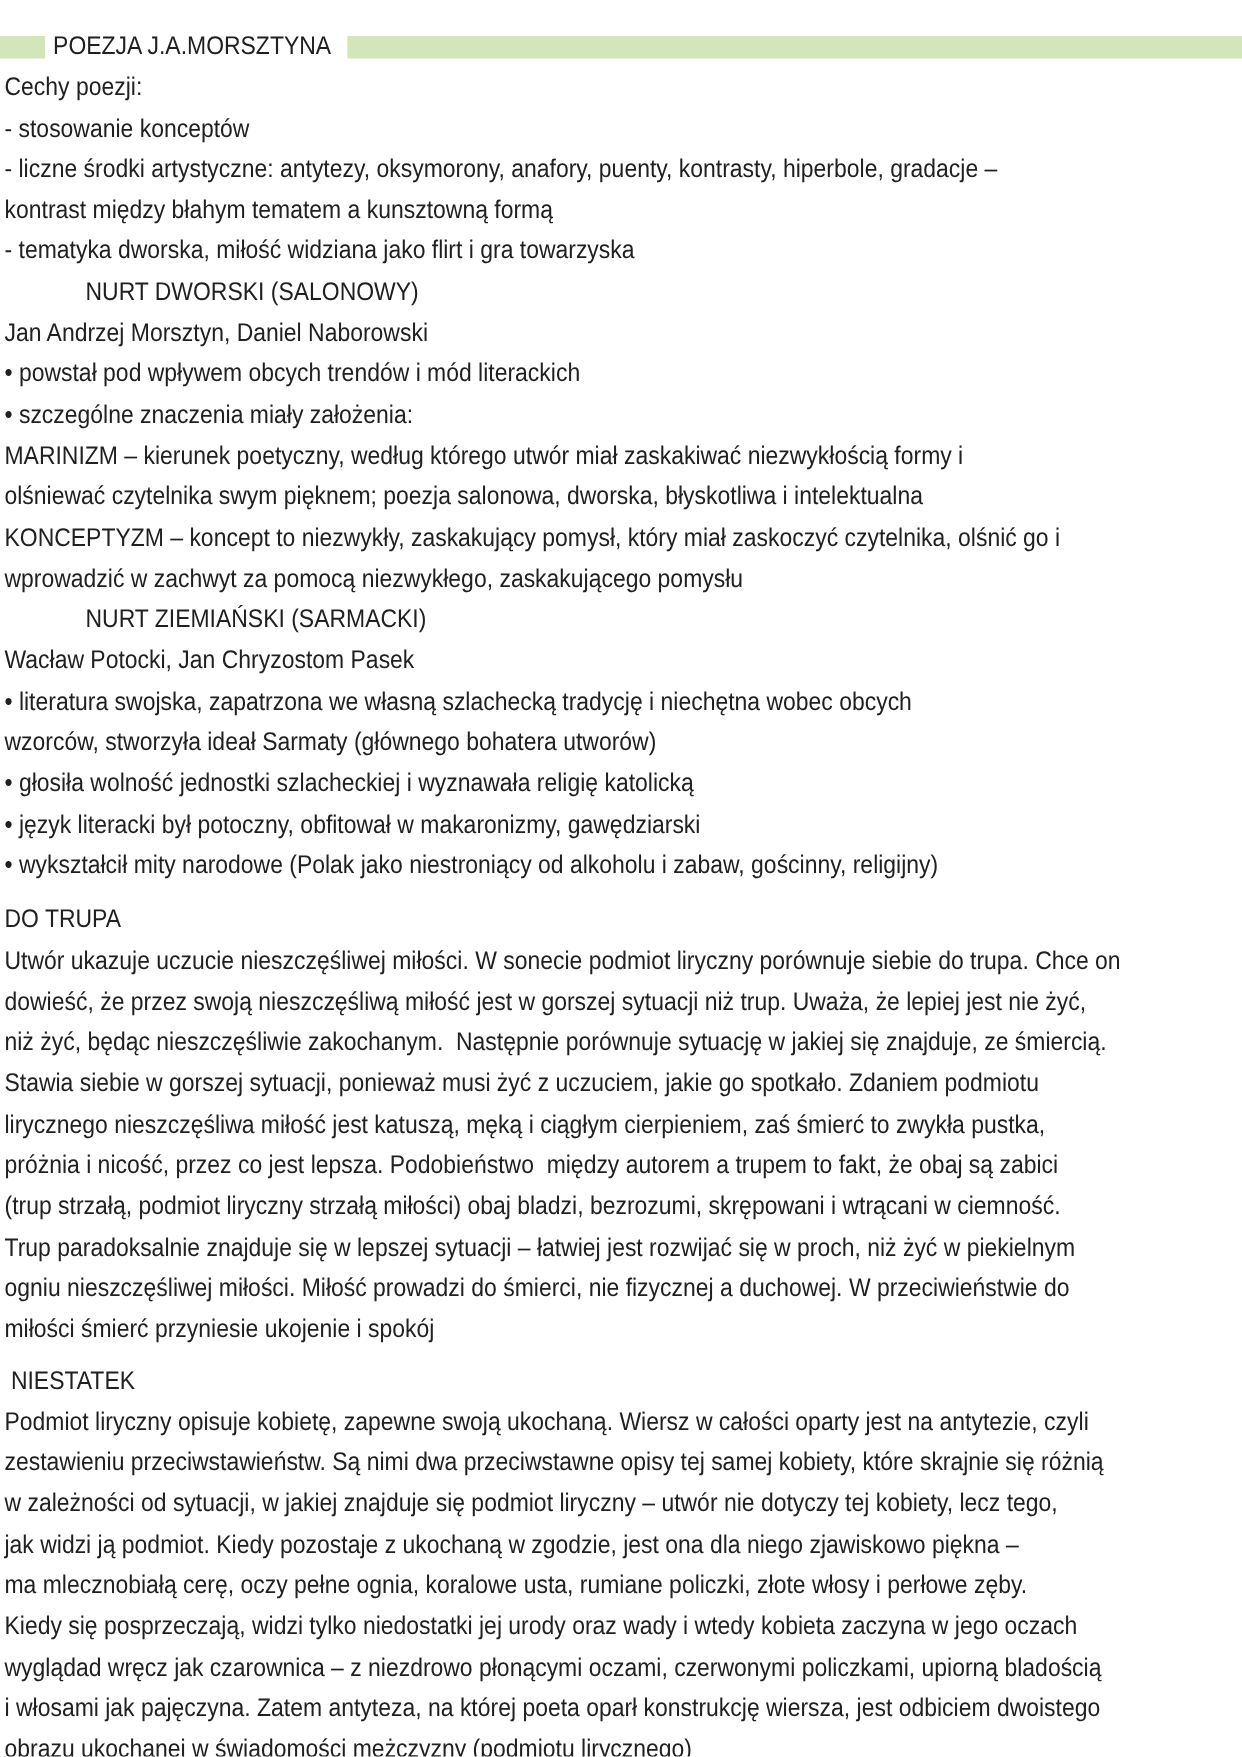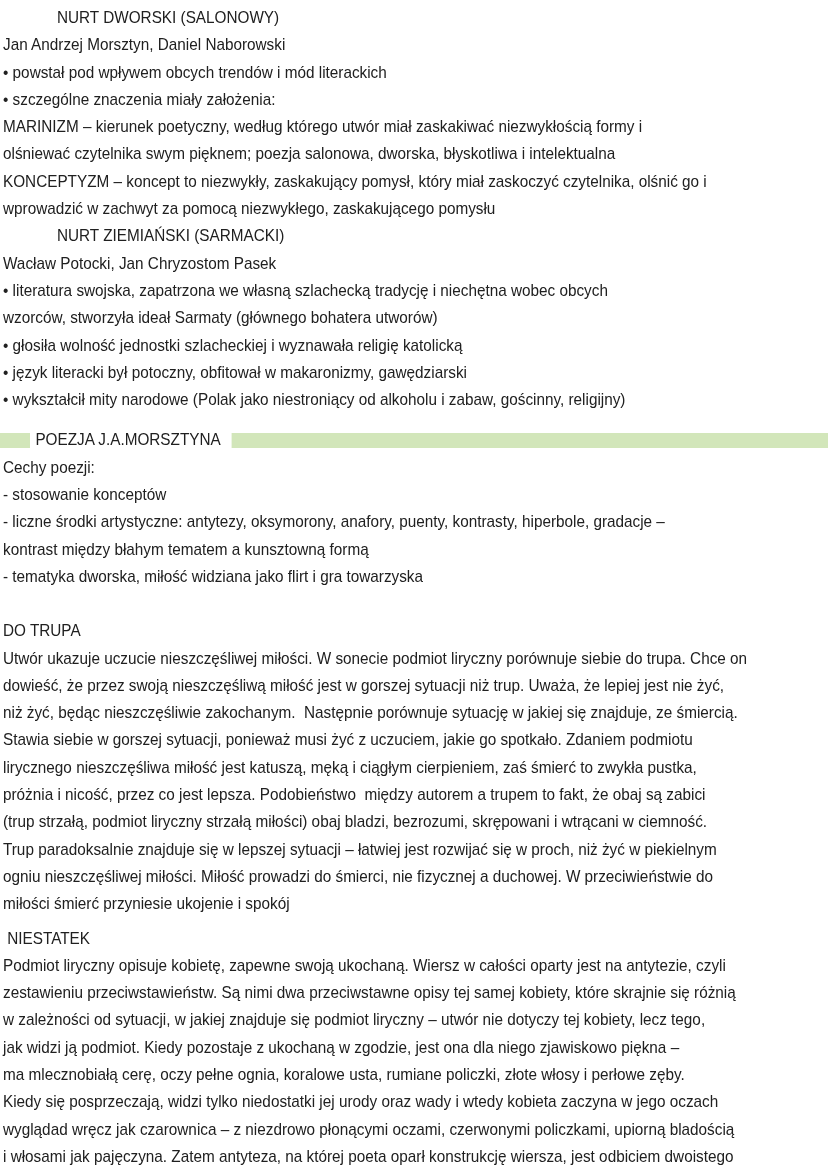--- a/index.html
+++ b/index.html
@@ -11,21 +11,21 @@
     width: 828px;
     height: 1171px;
     overflow: hidden;
     font-family: "Liberation Sans", sans-serif;
   }
   .doc {
     padding: 4px 0 0 3px;
   }
   .section { }
   .sec-poezja-morsztyna { margin-top: 13px; }
-  .sec-do-trupa { margin-top: 27px; }
+  .sec-do-trupa { margin-top: 9px; }
   .sec-niestatek { margin-top: 7px; }
 
   .line {
     font-size: 17px;
     line-height: 27.3px;
     color: var(--text-color, #202020);
     white-space: pre;
     transform: scaleX(0.9);
     transform-origin: 0 50%;
   }
@@ -55,44 +55,44 @@
     padding: 0 12px 0 6px;
     margin-left: 27px;
     transform: scaleX(0.9);
     transform-origin: 0 50%;
   }
 </style>
 </head>
 <body style="background: rgb(255, 255, 255);">
 
 <div class="doc" id="doc">
+    <div class="section sec-poezja-morsztyna">
+      <div class="highlight-line"><span class="highlight-band"></span><span class="highlight-text">POEZJA J.A.MORSZTYNA</span></div>
+      <div class="line">Cechy poezji:</div>
+      <div class="line">- stosowanie konceptów</div>
+      <div class="line">- liczne środki artystyczne: antytezy, oksymorony, anafory, puenty, kontrasty, hiperbole, gradacje –</div>
+      <div class="line">kontrast między błahym tematem a kunsztowną formą</div>
+      <div class="line">- tematyka dworska, miłość widziana jako flirt i gra towarzyska</div>
+    </div>
     <div class="section sec-nurt-dworski-i-ziemianski">
       <div class="line indent-heading">NURT DWORSKI (SALONOWY)</div>
       <div class="line">Jan Andrzej Morsztyn, Daniel Naborowski</div>
       <div class="line">• powstał pod wpływem obcych trendów i mód literackich</div>
       <div class="line">• szczególne znaczenia miały założenia:</div>
       <div class="line">MARINIZM – kierunek poetyczny, według którego utwór miał zaskakiwać niezwykłością formy i</div>
       <div class="line">olśniewać czytelnika swym pięknem; poezja salonowa, dworska, błyskotliwa i intelektualna</div>
       <div class="line">KONCEPTYZM – koncept to niezwykły, zaskakujący pomysł, który miał zaskoczyć czytelnika, olśnić go i</div>
       <div class="line">wprowadzić w zachwyt za pomocą niezwykłego, zaskakującego pomysłu</div>
       <div class="line indent-heading">NURT ZIEMIAŃSKI (SARMACKI)</div>
       <div class="line">Wacław Potocki, Jan Chryzostom Pasek</div>
       <div class="line">• literatura swojska, zapatrzona we własną szlachecką tradycję i niechętna wobec obcych</div>
       <div class="line">wzorców, stworzyła ideał Sarmaty (głównego bohatera utworów)</div>
       <div class="line">• głosiła wolność jednostki szlacheckiej i wyznawała religię katolicką</div>
       <div class="line">• język literacki był potoczny, obfitował w makaronizmy, gawędziarski</div>
       <div class="line">• wykształcił mity narodowe (Polak jako niestroniący od alkoholu i zabaw, gościnny, religijny)</div>
-    </div>
-    <div class="section sec-poezja-morsztyna">
-      <div class="highlight-line"><span class="highlight-band"></span><span class="highlight-text">POEZJA J.A.MORSZTYNA</span></div>
-      <div class="line">Cechy poezji:</div>
-      <div class="line">- stosowanie konceptów</div>
-      <div class="line">- liczne środki artystyczne: antytezy, oksymorony, anafory, puenty, kontrasty, hiperbole, gradacje –</div>
-      <div class="line">kontrast między błahym tematem a kunsztowną formą</div>
-      <div class="line">- tematyka dworska, miłość widziana jako flirt i gra towarzyska</div>
     </div>
     <div class="section sec-do-trupa">
       <div class="line">DO TRUPA</div>
       <div class="line">Utwór ukazuje uczucie nieszczęśliwej miłości. W sonecie podmiot liryczny porównuje siebie do trupa. Chce on</div>
       <div class="line">dowieść, że przez swoją nieszczęśliwą miłość jest w gorszej sytuacji niż trup. Uważa, że lepiej jest nie żyć,</div>
       <div class="line">niż żyć, będąc nieszczęśliwie zakochanym.  Następnie porównuje sytuację w jakiej się znajduje, ze śmiercią.</div>
       <div class="line">Stawia siebie w gorszej sytuacji, ponieważ musi żyć z uczuciem, jakie go spotkało. Zdaniem podmiotu</div>
       <div class="line">lirycznego nieszczęśliwa miłość jest katuszą, męką i ciągłym cierpieniem, zaś śmierć to zwykła pustka,</div>
       <div class="line">próżnia i nicość, przez co jest lepsza. Podobieństwo  między autorem a trupem to fakt, że obaj są zabici</div>
       <div class="line">(trup strzałą, podmiot liryczny strzałą miłości) obaj bladzi, bezrozumi, skrępowani i wtrącani w ciemność.</div>

